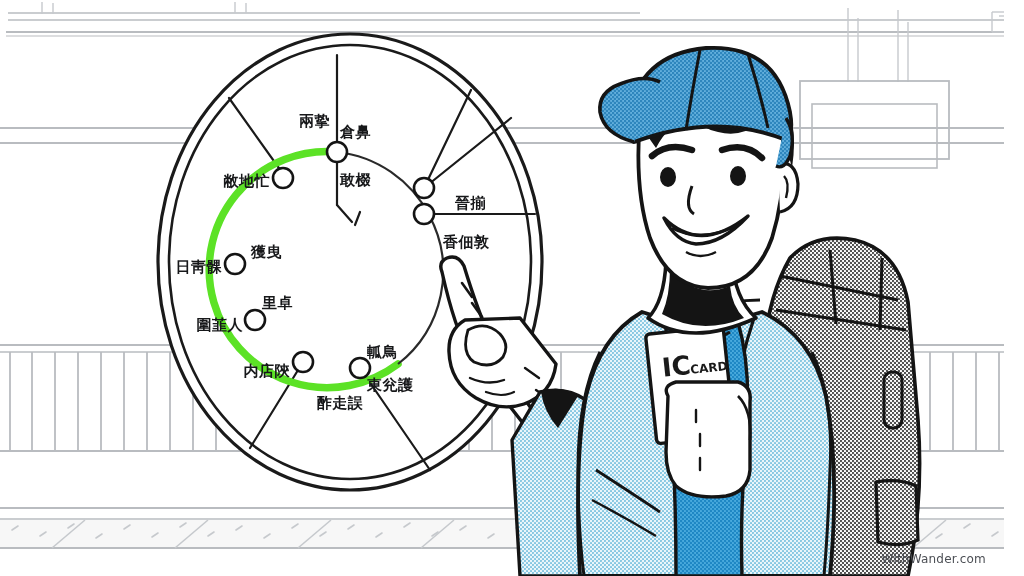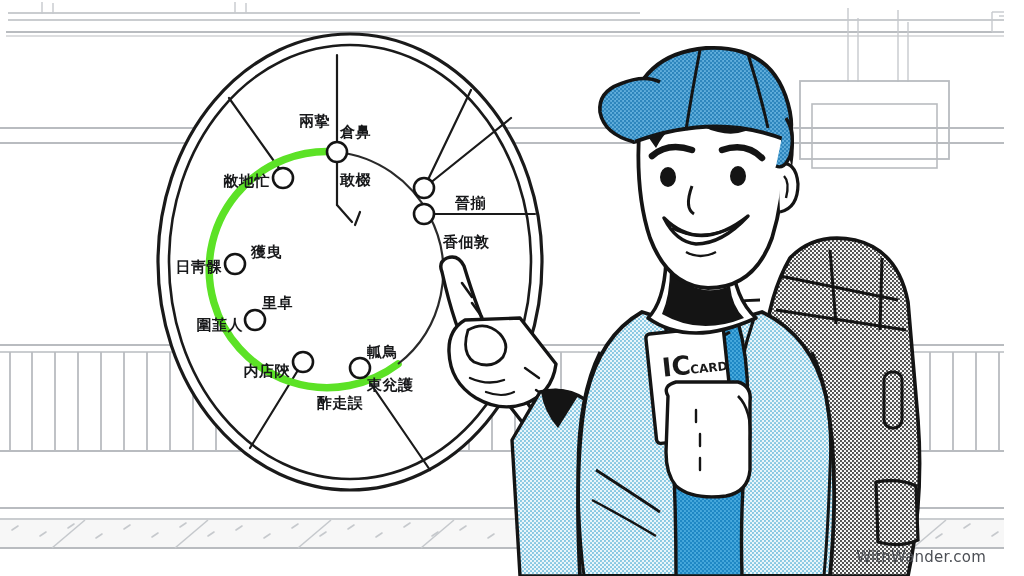--- a/index.html
+++ b/index.html
@@ -71,21 +71,21 @@
     font-size: 15px;
     font-weight: 700;
     fill: #17181a;
     letter-spacing: 0.5px;
   }
   .watermark {
     position: absolute;
     right: 18px;
     bottom: 10px;
     font-family: "DejaVu Sans", "Liberation Sans", sans-serif;
-    font-size: 15px;
+    font-size: 12px;
     color: #4c4f55;
     letter-spacing: 0.2px;
     margin-left: 16px;
   }
   .ic-text {
     font-family: "DejaVu Sans", "Liberation Sans", sans-serif;
     font-weight: 700;
     fill: #1a1a1a;
   }
 </style>

